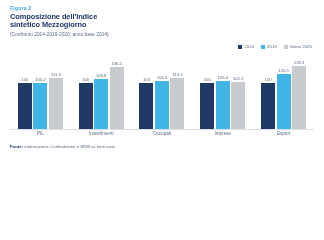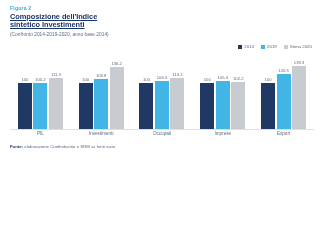--- a/index.html
+++ b/index.html
@@ -39,21 +39,20 @@
     letter-spacing: 0.15px;
     margin: 0 0 1.5px 0;
   }
   .figure-title {
     font-size: 7.4px;
     line-height: 8.4px;
     color: #1B3668;
     font-weight: bold;
     margin: 0;
     letter-spacing: -0.05px;
-    text-decoration: underline;
   }
   .figure-subtitle {
     font-size: 4.8px;
     line-height: 6px;
     color: #5C6B80;
     margin: 2.5px 0 0 0;
     letter-spacing: 0.02px;
   }
 
   
@@ -172,21 +171,21 @@
 </style>
 </head>
 <body>
 
 <div id="figure-card">
 
   <div class="header">
     <div class="figure-label">Figura 2</div>
     <div class="figure-title">
       <span>Composizione dell'Indice</span><br>
-      <span>sintetico Investimenti</span>
+      <span>sintetico Mezzogiorno</span>
     </div>
     <div class="figure-subtitle">(Confronto 2014-2019-2020; anno base 2014)</div>
   </div>
 
   <div class="legend">
     <div class="legend-item">
       <span class="legend-swatch" style="background: rgb(31, 56, 100);"></span>
       <span class="legend-text">2014</span>
     </div>
     <div class="legend-item">

